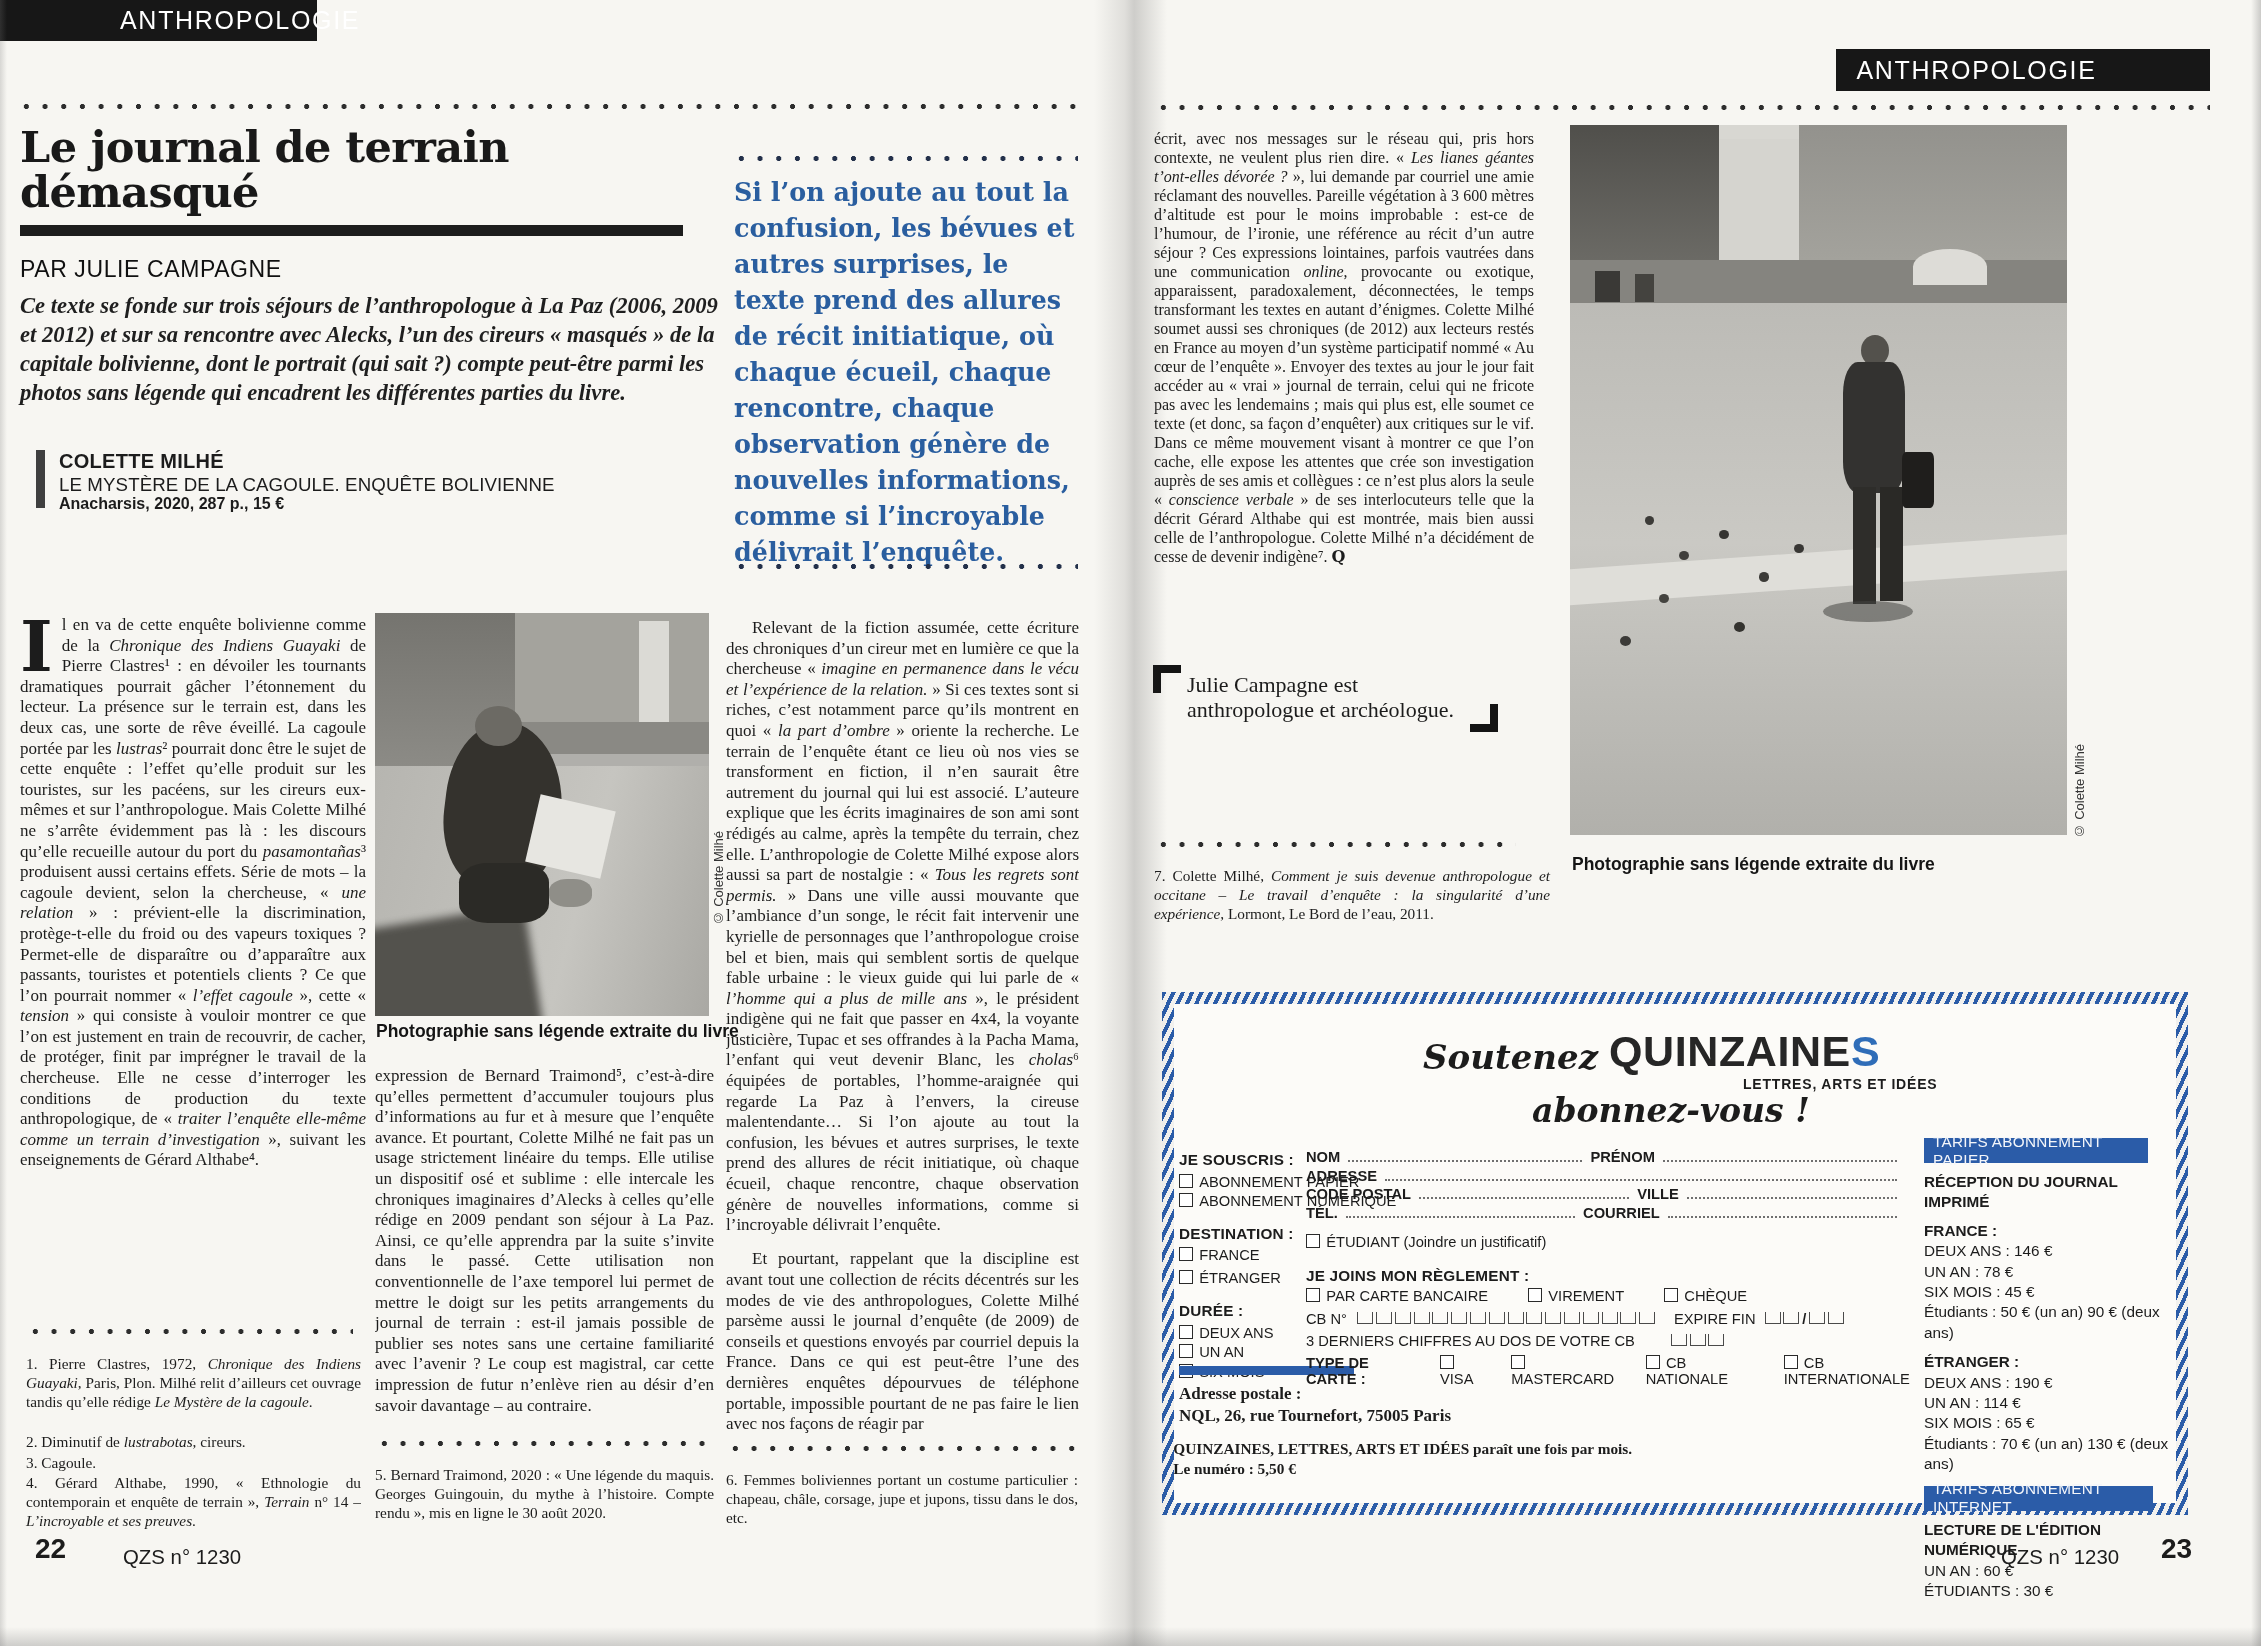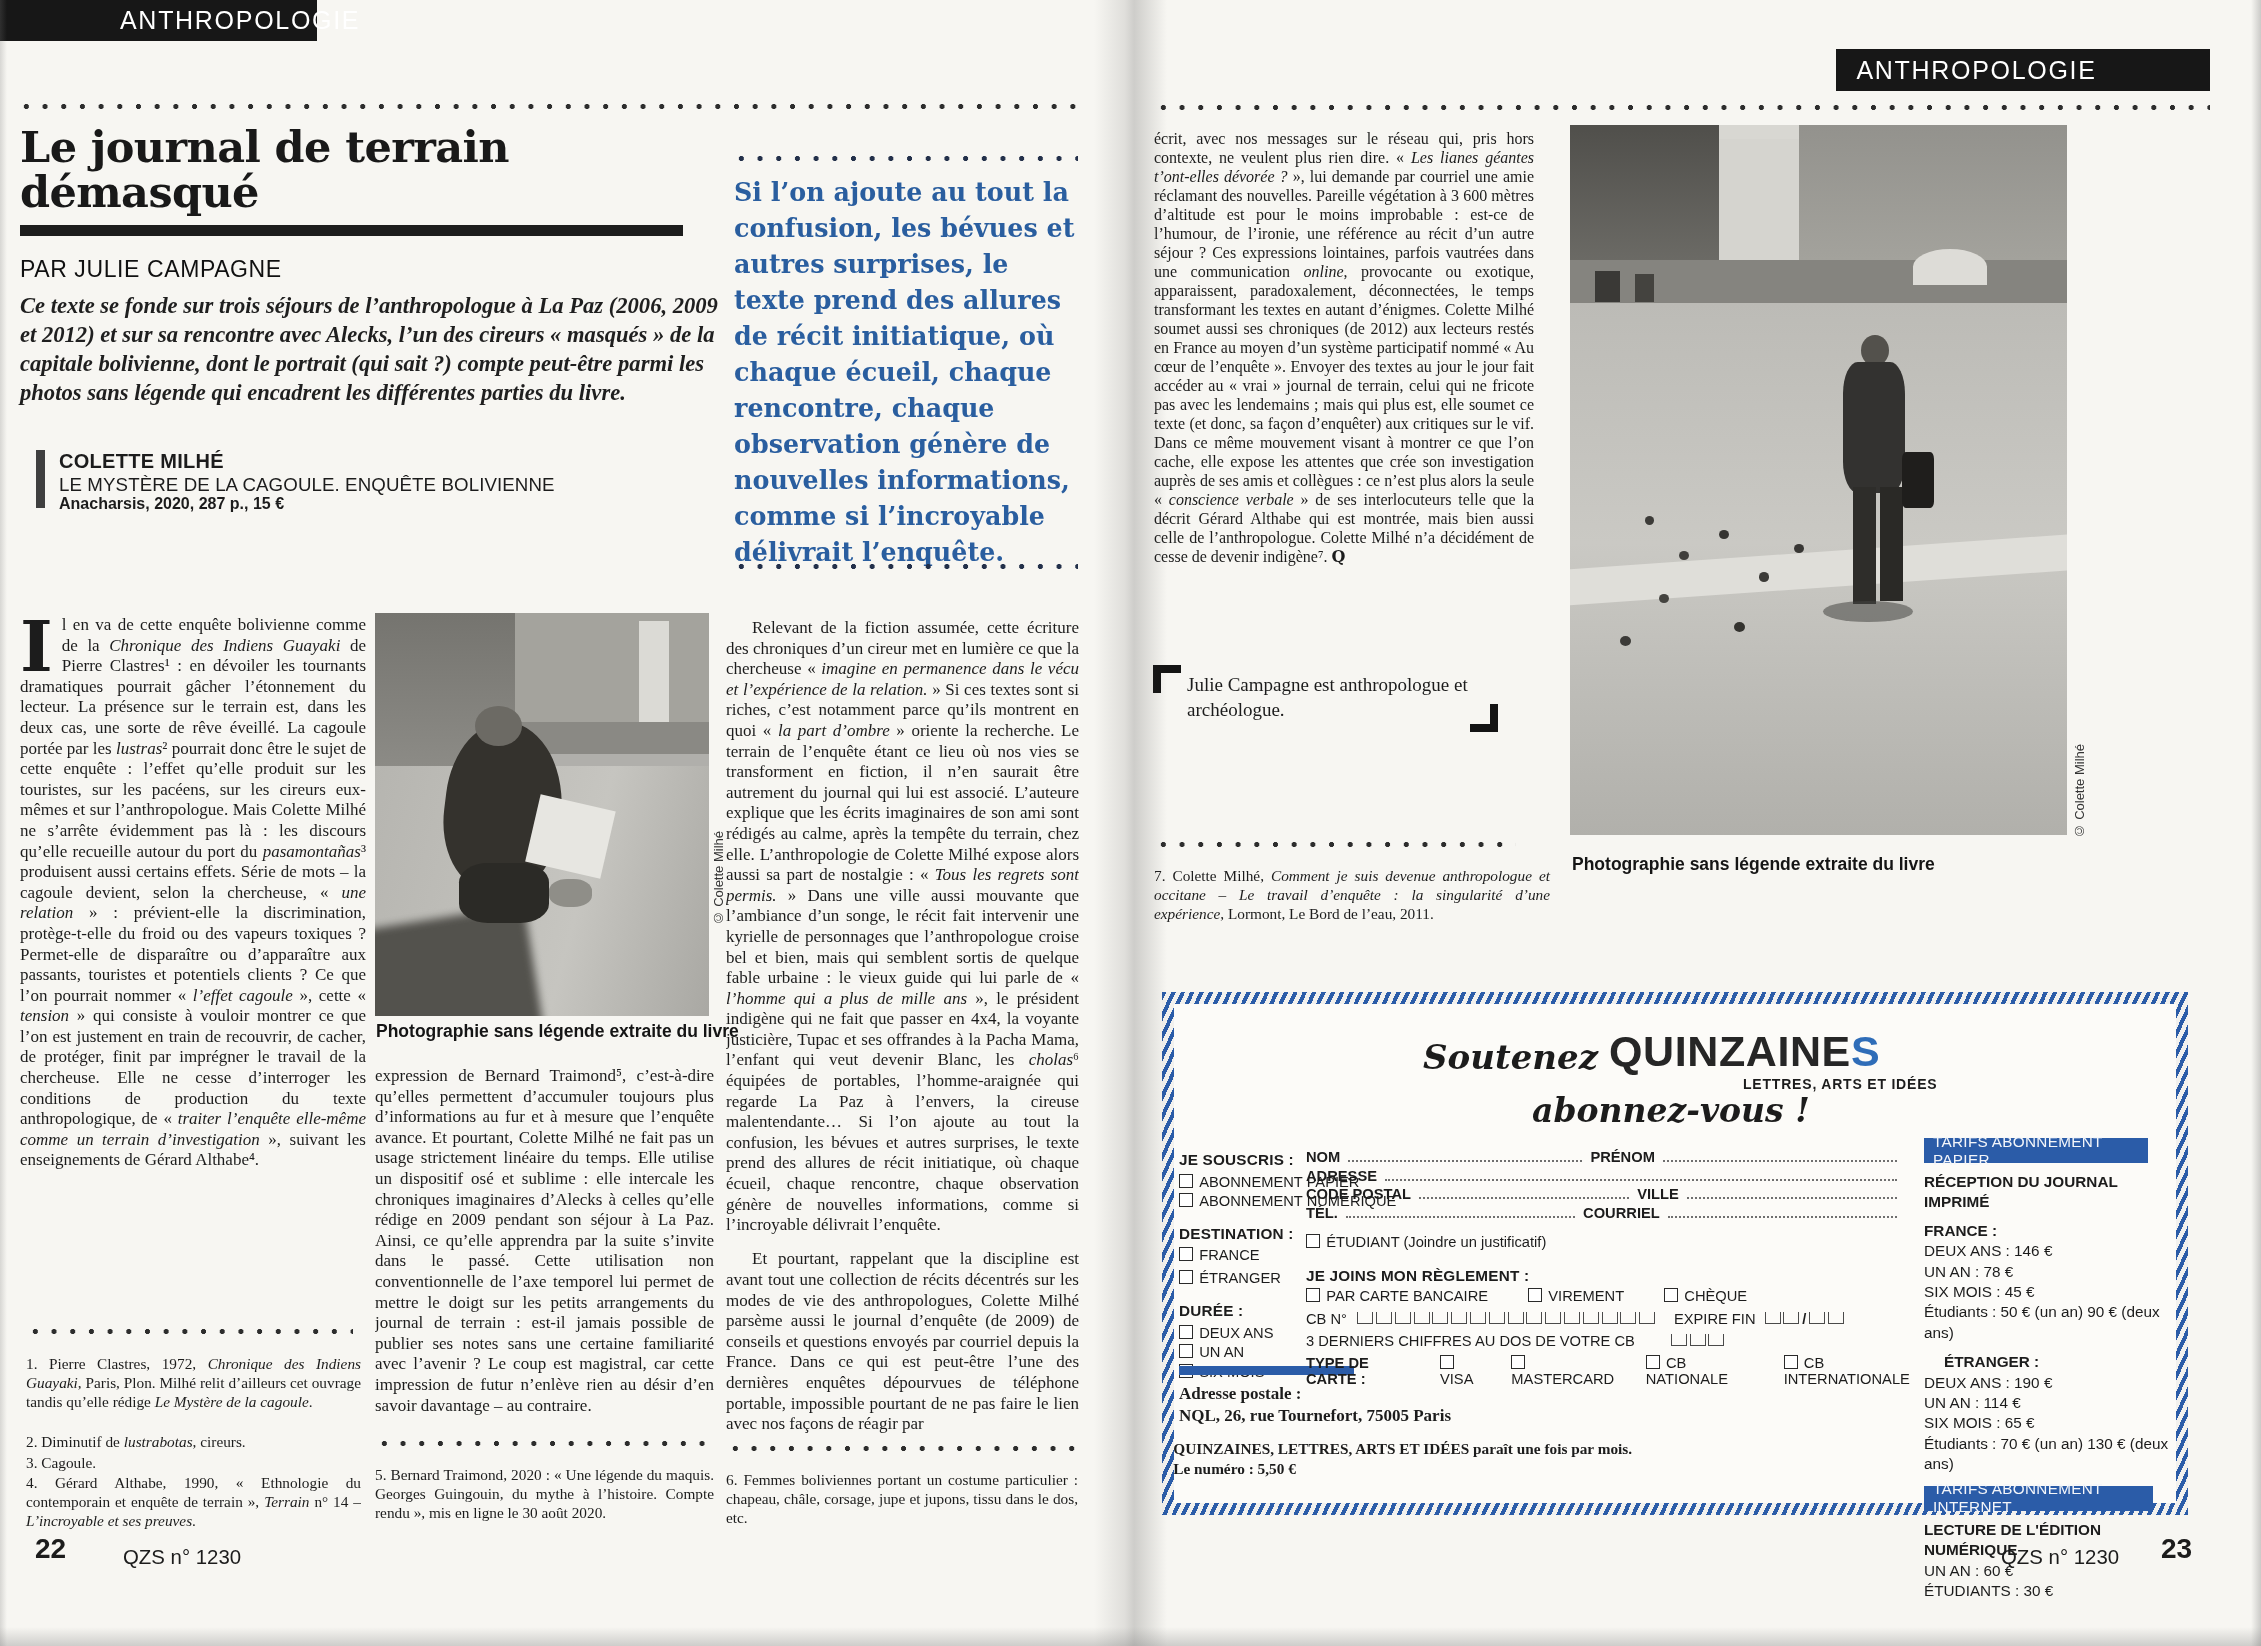--- a/index.html
+++ b/index.html
@@ -26,21 +26,21 @@
   .credit{font-family:"Liberation Sans",sans-serif;font-size:13px;color:#333;
           writing-mode:vertical-rl;transform:rotate(180deg);white-space:nowrap;}
   .dropcap{float:left;font-family:"DejaVu Serif",serif;font-weight:bold;font-size:70px;
            line-height:54px;margin:4.5px 9px 0 0;}
   .seg-i{font-style:italic;}
   .seg-q{font-family:"DejaVu Serif",serif;font-weight:bold;}
   .bookbar{background:#3f3f3f;}
   .bk-a{font-family:"Liberation Sans",sans-serif;font-weight:bold;font-size:20px;letter-spacing:0.3px;}
   .bk-t{font-family:"Liberation Sans",sans-serif;font-size:18.7px;letter-spacing:0.1px;}
   .bk-p{font-family:"Liberation Sans",sans-serif;font-weight:bold;font-size:16px;}
-  .bio{font-size:19px;line-height:25px;}
+  .bio{font-size:22px;line-height:25px;}
   .bktl{border-left:8.5px solid #141414;border-top:8.5px solid #141414;width:20.4px;height:20.4px;}
   .bkbr{border-right:8.5px solid #141414;border-bottom:8.5px solid #141414;width:20.4px;height:20.4px;}
   .photo{overflow:hidden;background:#b0afab;}
   .ph{position:absolute;}
   
   .formouter{background:repeating-linear-gradient(115deg,#2b5ca8 0 4px,#f2f1ee 4px 8.5px);}
   .forminner{position:absolute;left:12.4px;top:12.4px;right:12.4px;bottom:12.4px;background:#fcfbf8;}
   .f-sout{font-family:"DejaVu Serif",serif;font-weight:bold;font-style:italic;font-size:34px;}
   .f-brand{font-family:"Liberation Sans",sans-serif;font-weight:bold;font-size:43px;letter-spacing:0.6px;color:#262626;}
   .f-brand .s2{color:#2f6db8;}
@@ -262,21 +262,21 @@
   </div>
 
   <div class="abs" style="left:762px;top:146px;width:256px;">
     <div class="bluetag" style="width:215px;height:25px;">TARIFS ABONNEMENT PAPIER</div>
     <div class="tline tb" style="margin-top:9px;">RÉCEPTION DU JOURNAL IMPRIMÉ</div>
     <div class="tline tb" style="margin-top:8px;">FRANCE :</div>
     <div class="tline">DEUX ANS : 146 €</div>
     <div class="tline">UN AN : 78 €</div>
     <div class="tline">SIX MOIS : 45 €</div>
     <div class="tline">Étudiants : 50 € (un an) 90 € (deux ans)</div>
-    <div class="tline tb" style="margin-top:9px;margin-left:20px;">ÉTRANGER :</div>
+    <div class="tline tb" style="margin-top:9px;">ÉTRANGER :</div>
     <div class="tline">DEUX ANS : 190 €</div>
     <div class="tline">UN AN : 114 €</div>
     <div class="tline">SIX MOIS : 65 €</div>
     <div class="tline">Étudiants : 70 € (un an) 130 € (deux ans)</div>
     <div class="bluetag" style="width:220px;height:25px;margin-top:11.3px;">TARIFS ABONNEMENT INTERNET</div>
     <div class="tline tb" style="margin-top:9px;">LECTURE DE L'ÉDITION NUMÉRIQUE</div>
     <div class="tline">UN AN : 60 €</div>
     <div class="tline">ÉTUDIANTS : 30 €</div>
   </div>
 </div>

